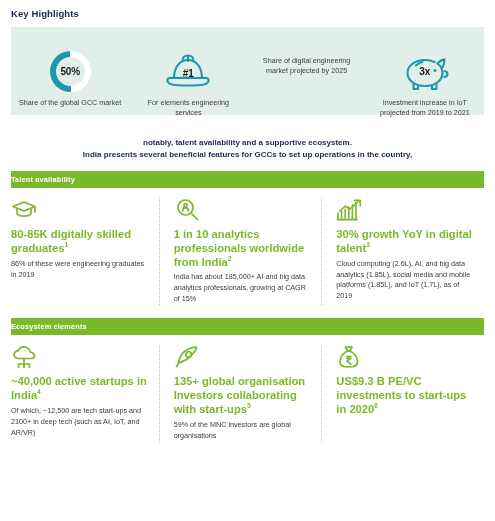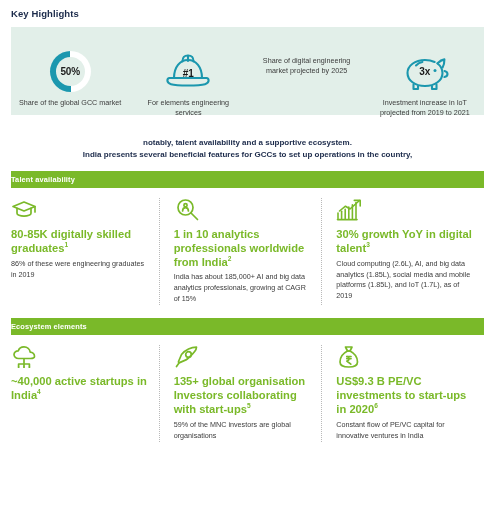--- a/index.html
+++ b/index.html
@@ -273,20 +273,21 @@
           <path d="M7.5 13.5 C5 13.5 3 11.8 3 9.6 C3 7.4 5 5.7 7.3 5.8 C8 3.4 10.3 1.8 13 1.8 C16.2 1.8 18.8 4.1 19.2 7.1 C21.6 7.2 23.5 9 23.5 11.2 C23.5 13.4 21.6 13.5 19.4 13.5 Z"></path>
           <path d="M13 13.8 L13 18"></path>
           <path d="M7.6 21.8 L7.6 19 L18.4 19 L18.4 21.8"></path>
           <path d="M13 19 L13 21.8"></path>
           <circle cx="7.6" cy="22.2" r="0.9" fill="#7ab929" stroke="none"></circle>
           <circle cx="13" cy="22.2" r="0.9" fill="#7ab929" stroke="none"></circle>
           <circle cx="18.4" cy="22.2" r="0.9" fill="#7ab929" stroke="none"></circle>
         </svg>
       </div>
       <div class="col-head"><span>~40,000 active startups in India</span><sup>4</sup></div>
+      <div class="col-body">Of which, ~12,500 are tech start-ups and 2100+ in deep tech (such as AI, IoT, and AR/VR)</div>
     </div>
 
     <div class="col">
       <div class="col-icon">
         <svg width="28" height="24" viewBox="0 0 28 24" fill="none" stroke="#7ab929" stroke-width="1.7" stroke-linecap="round" stroke-linejoin="round">
           <path d="M22.5 2.2 C17 2.2 11.5 5 7.5 9.5 L4.5 16.5 C4.2 17.2 4.9 17.9 5.6 17.6 L12.5 14.6 C17 10.6 22.5 6.5 22.5 2.2 Z"></path>
           <circle cx="14.5" cy="9.5" r="2.8"></circle>
           <path d="M5 18 L2.5 21.5"></path>
         </svg>
       </div>
@@ -298,17 +299,16 @@
       <div class="col-icon">
         <svg width="26" height="24" viewBox="0 0 26 24" fill="none" stroke="#7ab929" stroke-width="1.7" stroke-linecap="round" stroke-linejoin="round">
           <path d="M9.5 2 L16 2 L14 6 L11.5 6 Z"></path>
           <path d="M11.5 6 C6.5 8.5 4 13 4 17 C4 20.4 7.8 22 12.8 22 C17.8 22 21.5 20.4 21.5 17 C21.5 13 19 8.5 14 6 Z"></path>
           <path d="M10.8 11.5 L15 11.5"></path>
           <path d="M10.8 13.6 L15 13.6"></path>
           <path d="M10.8 11.5 C13.6 11.5 13.6 16 10.8 16 L14.8 19.2"></path>
         </svg>
       </div>
       <div class="col-head"><span>US$9.3 B PE/VC investments to start-ups in 2020</span><sup>6</sup></div>
-      <div class="col-body">Constant flow of PE/VC capital for innovative ventures in India</div>
     </div>
 
   </div>
 </div>
 
 </body></html>

